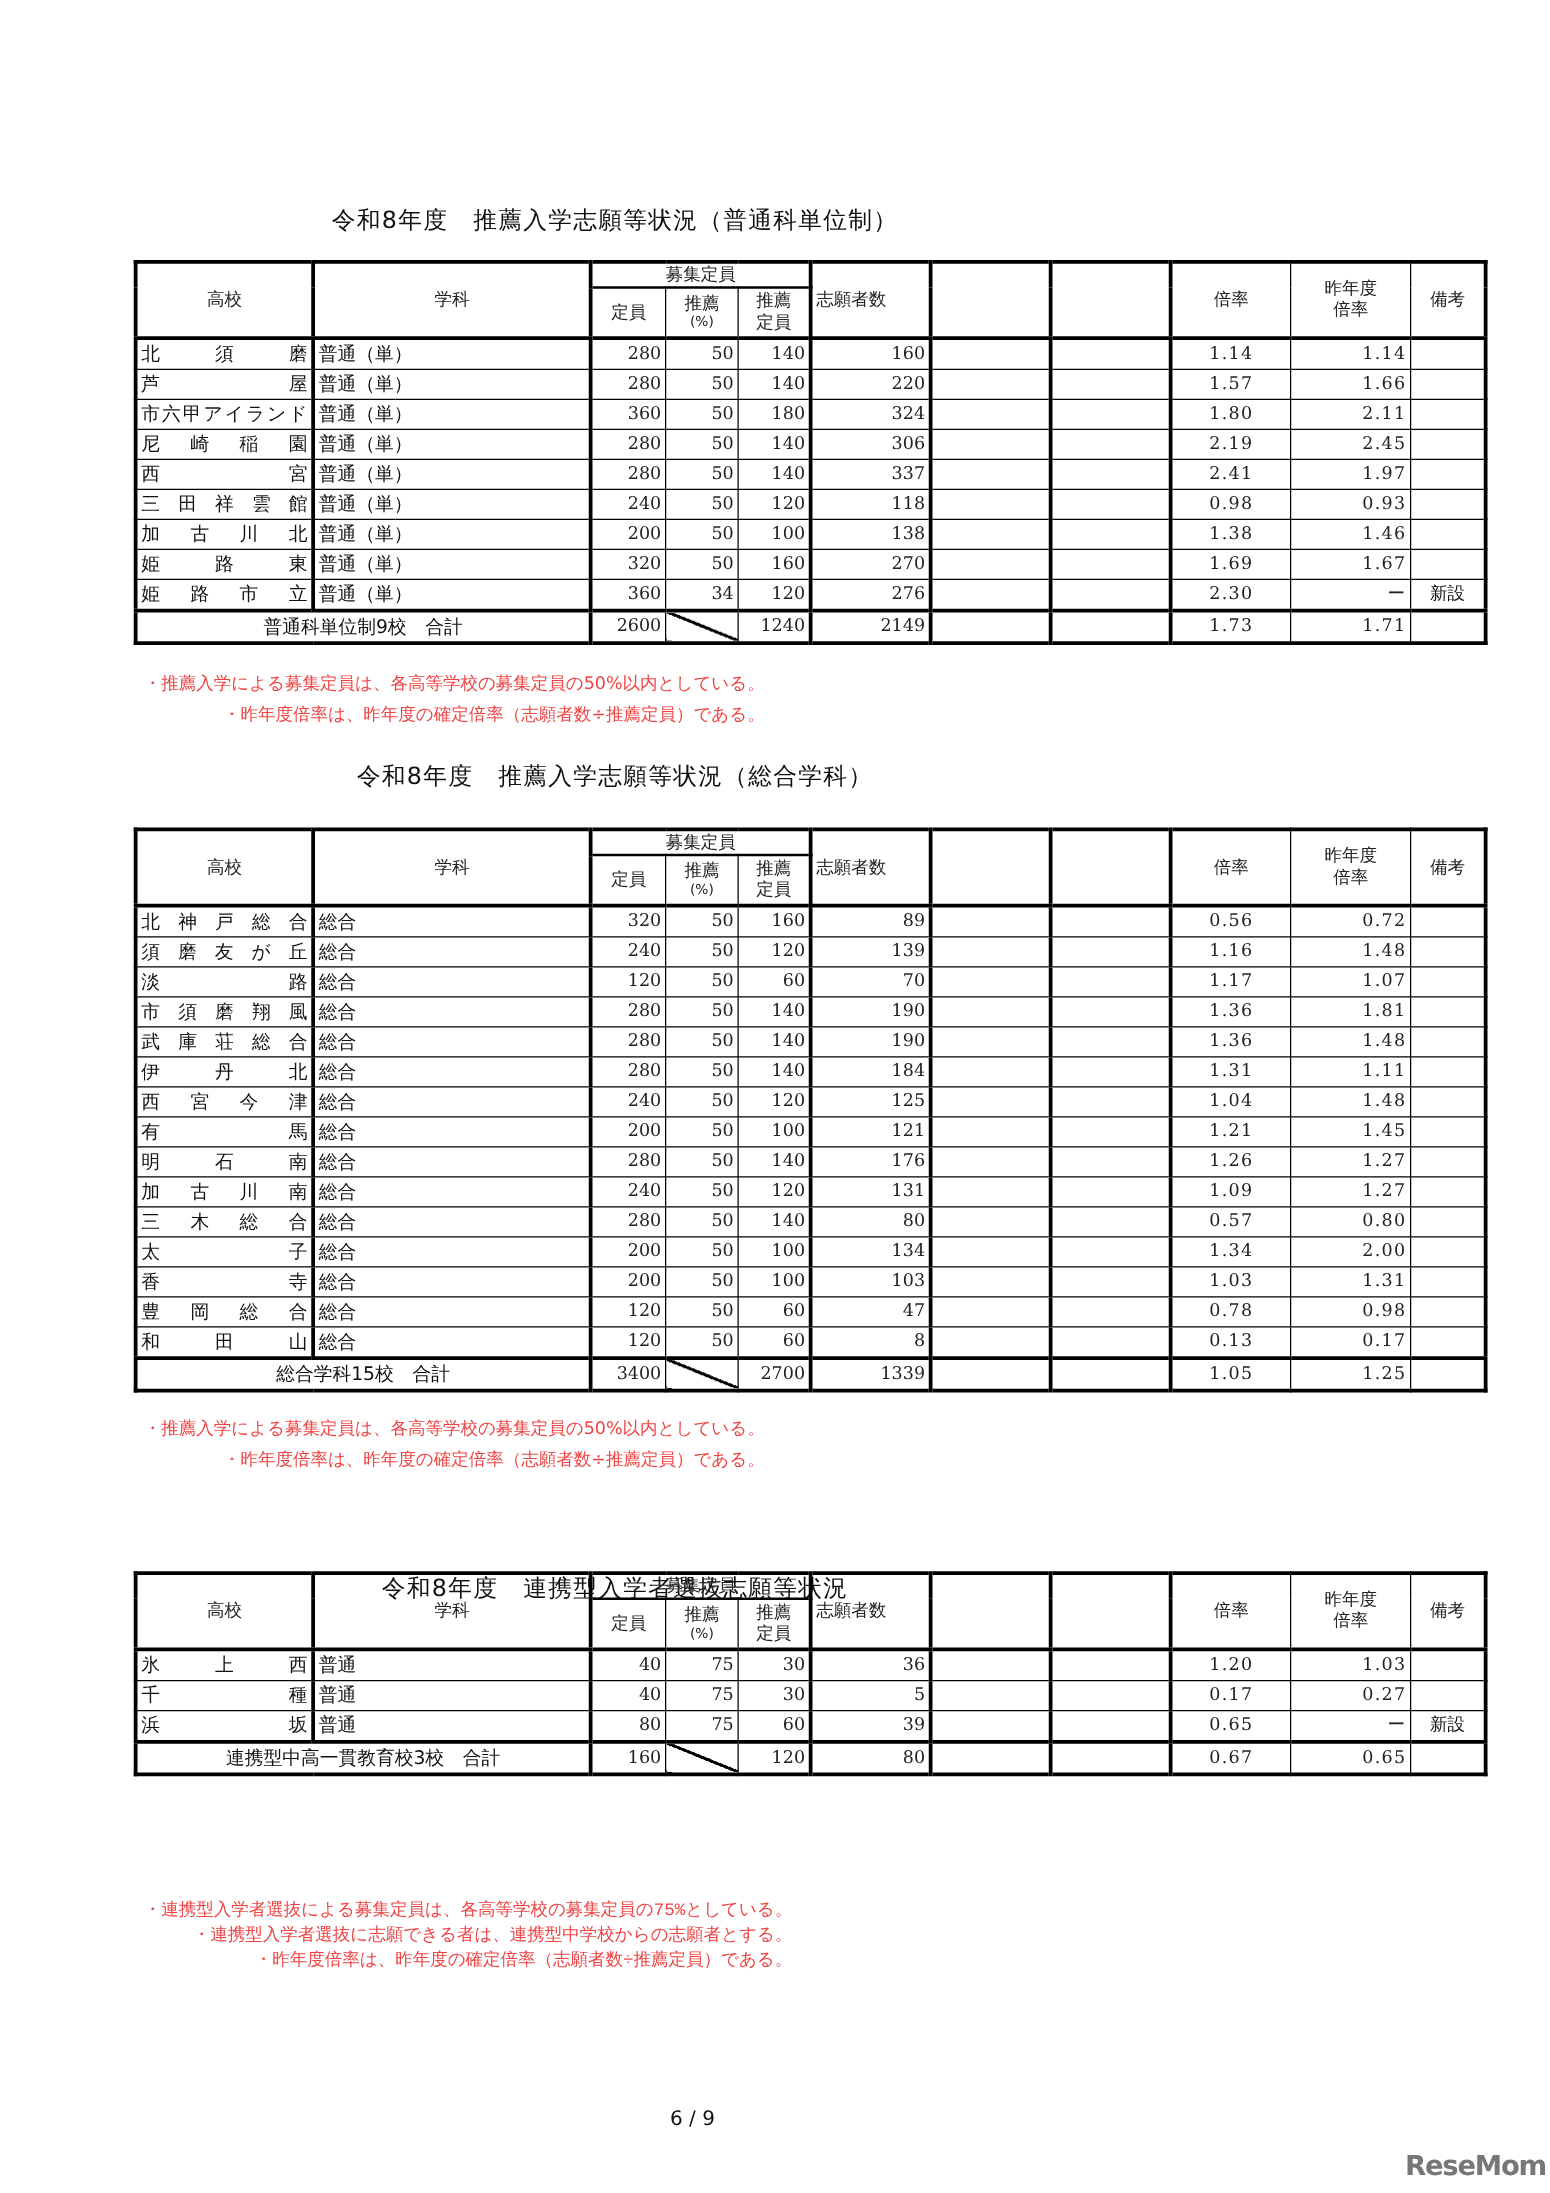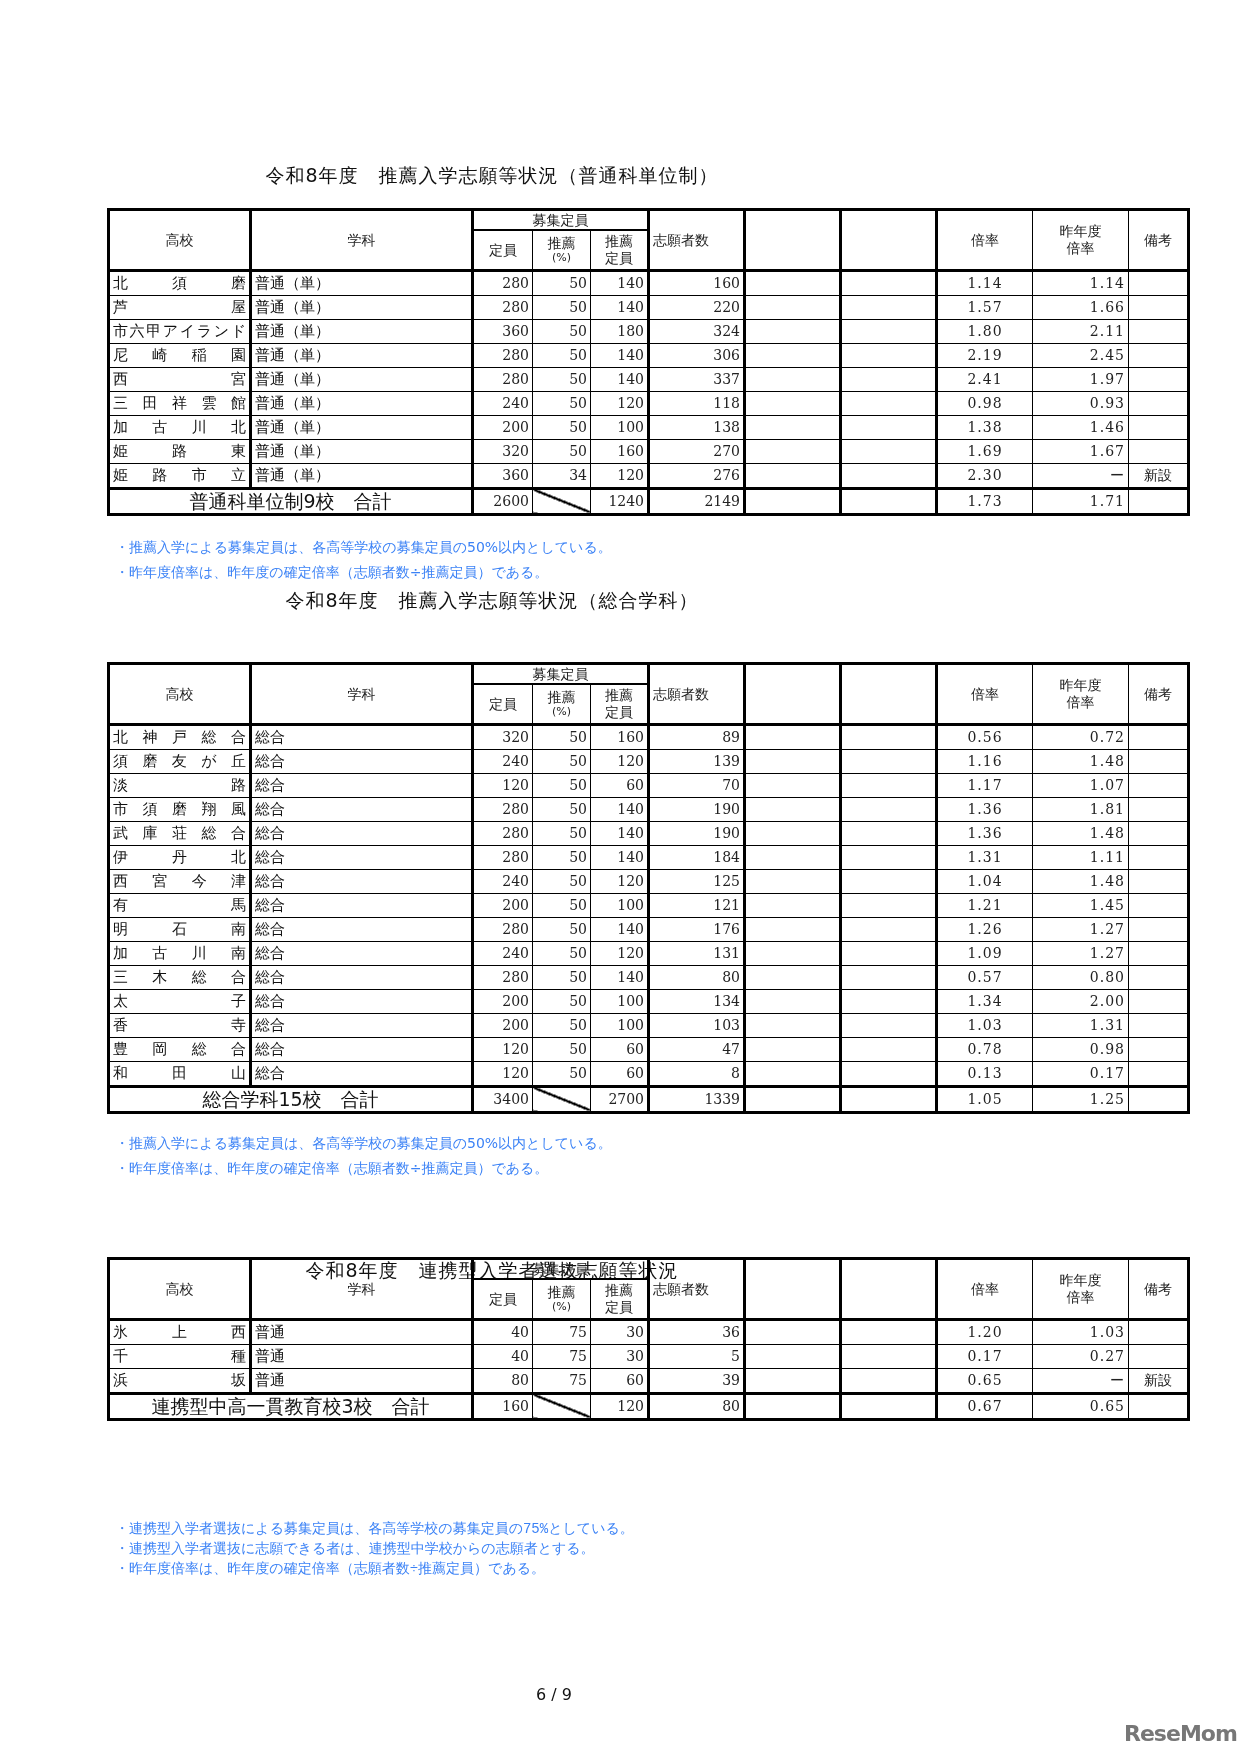--- a/index.html
+++ b/index.html
@@ -10,25 +10,25 @@
   table.t th { font-family:"DejaVu Sans","Liberation Sans",sans-serif; font-size:14px; color:#222; text-align:center; }
   table.t .bl { border-left:3px solid #000; }
   table.t thead tr:last-child th, table.t thead tr th.rs { border-bottom:3px solid #000; }
   table.t tr.total td { border-top:3px solid #000; }
   td.school { font-family:"DejaVu Sans","Liberation Sans",sans-serif; font-size:15px; text-align-last:justify; text-align:justify; padding:0 3px; }
   td.dept { text-align:left; font-family:"DejaVu Sans","Liberation Sans",sans-serif; font-size:15px; }
   td.num { text-align:right; font-family:"DejaVu Serif","Liberation Serif",serif; font-size:14px; color:#222; }
   td.rate { text-align:center; font-family:"DejaVu Serif","Liberation Serif",serif; font-size:14px; letter-spacing:1px; color:#222; }
   td.prev { text-align:right; font-family:"DejaVu Serif","Liberation Serif",serif; font-size:14px; letter-spacing:1px; color:#222; }
   td.note { text-align:center; font-family:"DejaVu Sans","Liberation Sans",sans-serif; font-size:14px; }
-  td.totlabel { text-align:center; font-family:"DejaVu Sans","Liberation Sans",sans-serif; font-size:19px;margin-left:25px; }
+  td.totlabel { text-align:center; font-family:"DejaVu Sans","Liberation Sans",sans-serif; font-size:15px;margin-left:25px; }
   td.slash { background: linear-gradient(to top right, transparent calc(50% - 1.2px), #000 calc(50% - 1.2px), #000 calc(50% + 1.2px), transparent calc(50% + 1.2px)); }
   th .small { font-size:11px; display:block; line-height:12px; }
   th .two { display:block; line-height:17px; }
-  .notes { position:absolute; left:115px; font-family:"DejaVu Sans","Liberation Sans",sans-serif; font-size:14px; color:#3b82f6; }
+  .notes { position:absolute; left:115px; font-family:"DejaVu Sans","Liberation Sans",sans-serif; font-size:14px; color:#ef4444;text-align:right; }
   .notes div { height:25px; line-height:25px; }
   .notes.tight div { height:20px; line-height:20px; }
   .page-num { position:absolute; left:0; width:1108px; top:1685px; text-align:center; font-family:"DejaVu Sans","Liberation Sans",sans-serif; font-size:16px; }
   .logo { position:absolute; left:1124px; top:1721px; font-family:"DejaVu Sans","Liberation Sans",sans-serif; font-weight:bold; font-size:22px; color:#777; letter-spacing:-1px; }
 </style>
 </head>
 <body>
 
 <div class="section-title" style="top:163px;">令和8年度　推薦入学志願等状況（普通科単位制）</div>
 <table class="t" id="t0" style="top:208px;">
@@ -202,21 +202,21 @@
         <td class="prev">1.71</td>
         <td class="note"></td>
       </tr>
     </tbody>
   </table>
 <div class="notes" id="n0" style="top:535px;">
     <div>・推薦入学による募集定員は、各高等学校の募集定員の50%以内としている。</div>
     <div>・昨年度倍率は、昨年度の確定倍率（志願者数÷推薦定員）である。</div>
   </div>
 
-<div class="section-title" style="top:588px;">令和8年度　推薦入学志願等状況（総合学科）</div>
+<div class="section-title" style="top:608px;">令和8年度　推薦入学志願等状況（総合学科）</div>
 <table class="t" id="t1" style="top:662px;">
     <colgroup>
       <col style="width:142px">
       <col style="width:222px">
       <col style="width:60px">
       <col style="width:58px">
       <col style="width:58px">
       <col style="width:96px">
       <col style="width:96px">
       <col style="width:96px">

